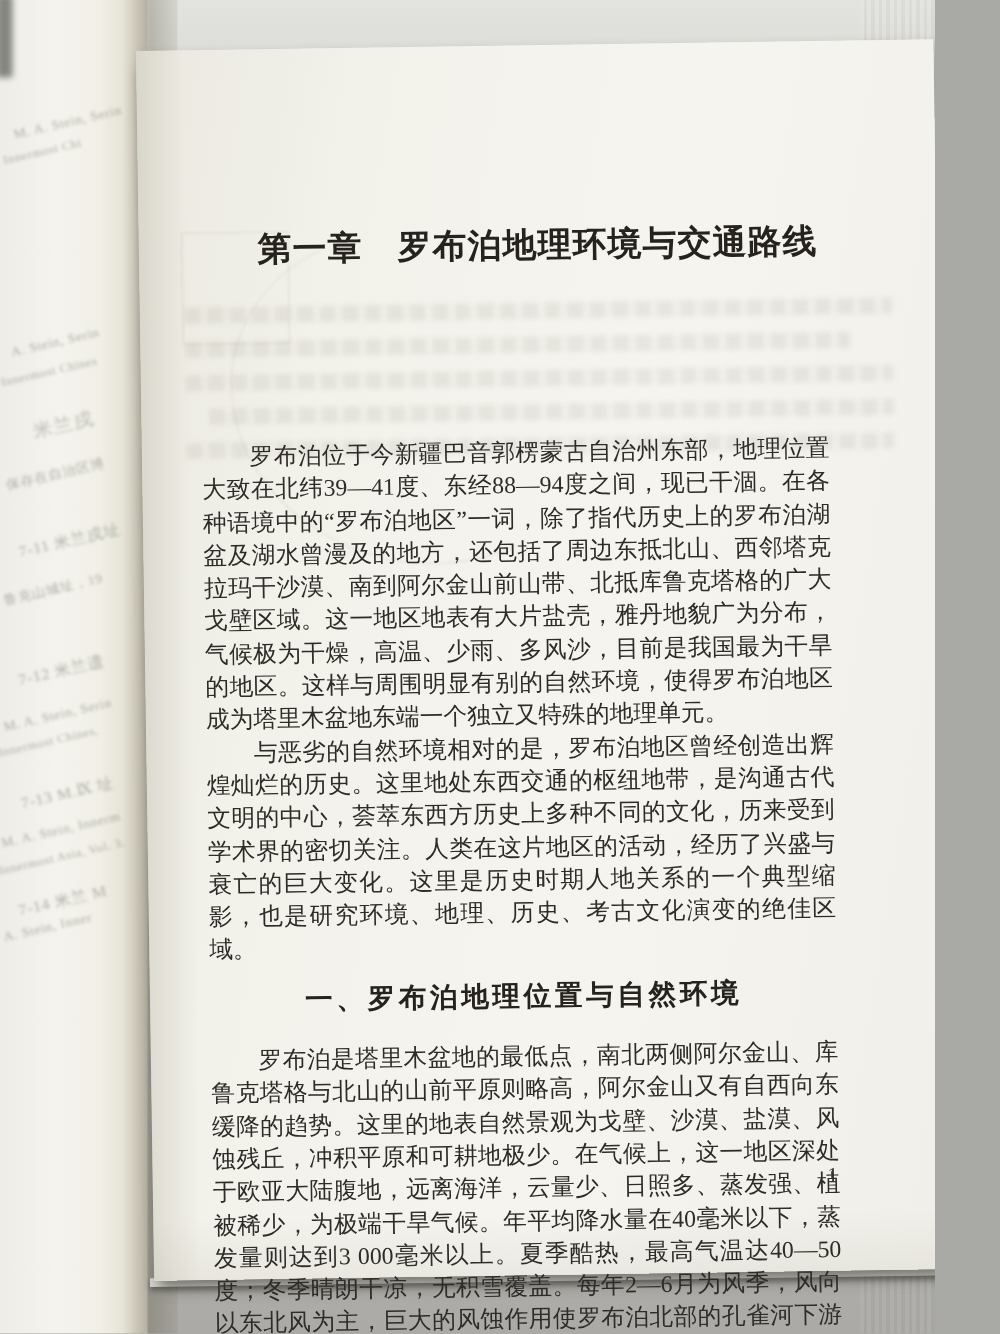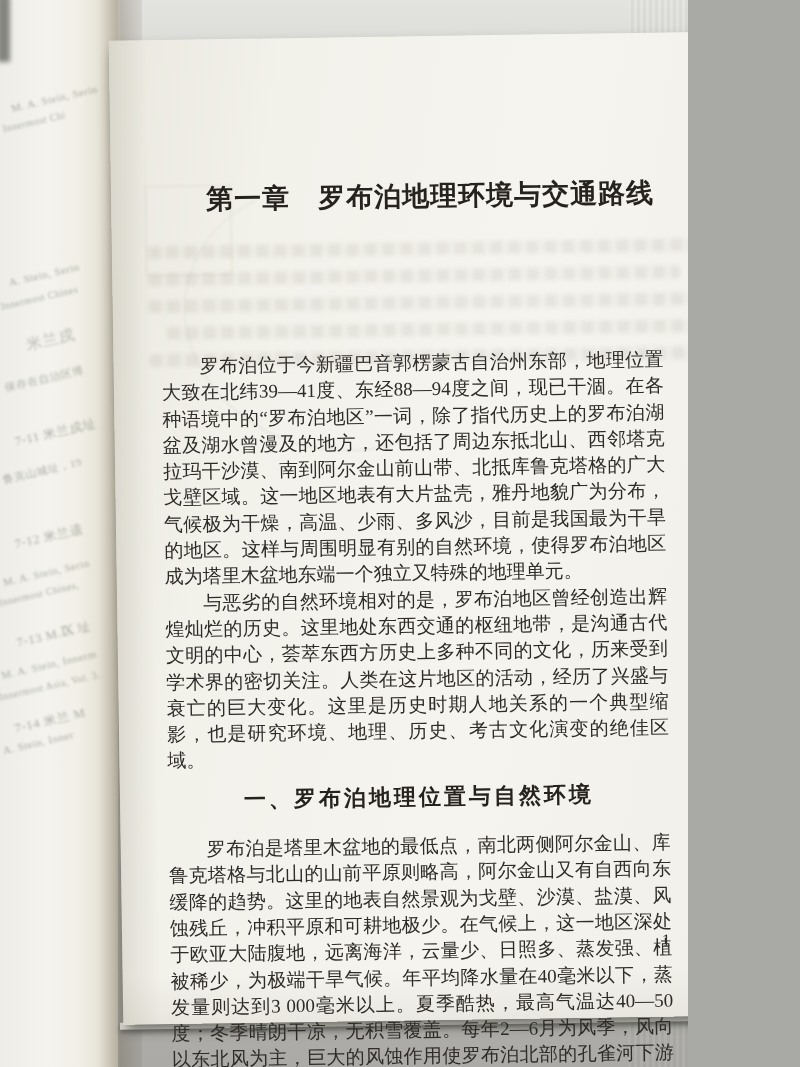--- a/index.html
+++ b/index.html
@@ -2,21 +2,21 @@
 <html><head>
 <meta charset="utf-8">
 <style>
   html,body{margin:0;padding:0;}
   body{
     font-family:"Liberation Serif","DejaVu Serif",serif;
     background:#a9a9a5;
   }
   #photo{
     position:relative;
-    width:688px;height:1067px;
+    width:748px;height:1067px;
     overflow:hidden;
     background:linear-gradient(180deg,#e3e3df 0%,#d6d6d2 8%,#cbcbc7 30%,#c2c2be 60%,#b3b3af 82%,#abaaa6 100%);
   }
   
   .surface-texture{
     position:absolute;right:0;top:0;width:60px;height:100%;
     background:repeating-linear-gradient(90deg,rgba(255,255,255,0.05) 0 3px,rgba(90,90,85,0.05) 3px 6px);
     filter:blur(0.5px);
   }
   

